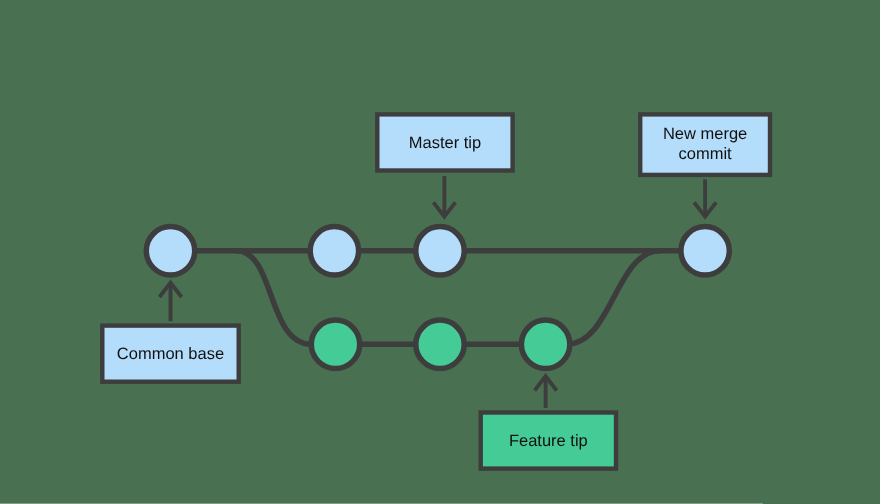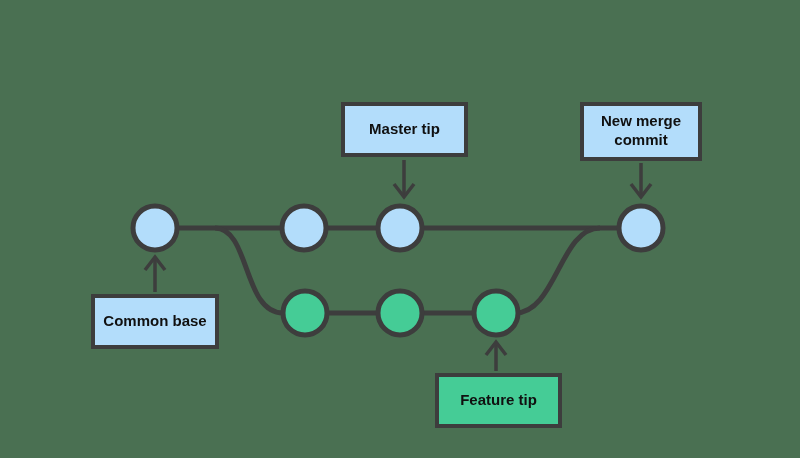--- a/index.html
+++ b/index.html
@@ -11,21 +11,20 @@
     width: 800px;
     height: 458px;
     overflow: hidden;
     font-family: "Liberation Sans", sans-serif;
   }
   #diagram-root {
     position: relative;
     width: 800px;
     height: 458px;
     background: #4a7052;
-    font-weight: bold;
   }
   #diagram-svg {
     position: absolute;
     left: 0;
     top: 0;
     display: block;
   }
   .edge {
     fill: none;
     stroke: #3d3d3d;

